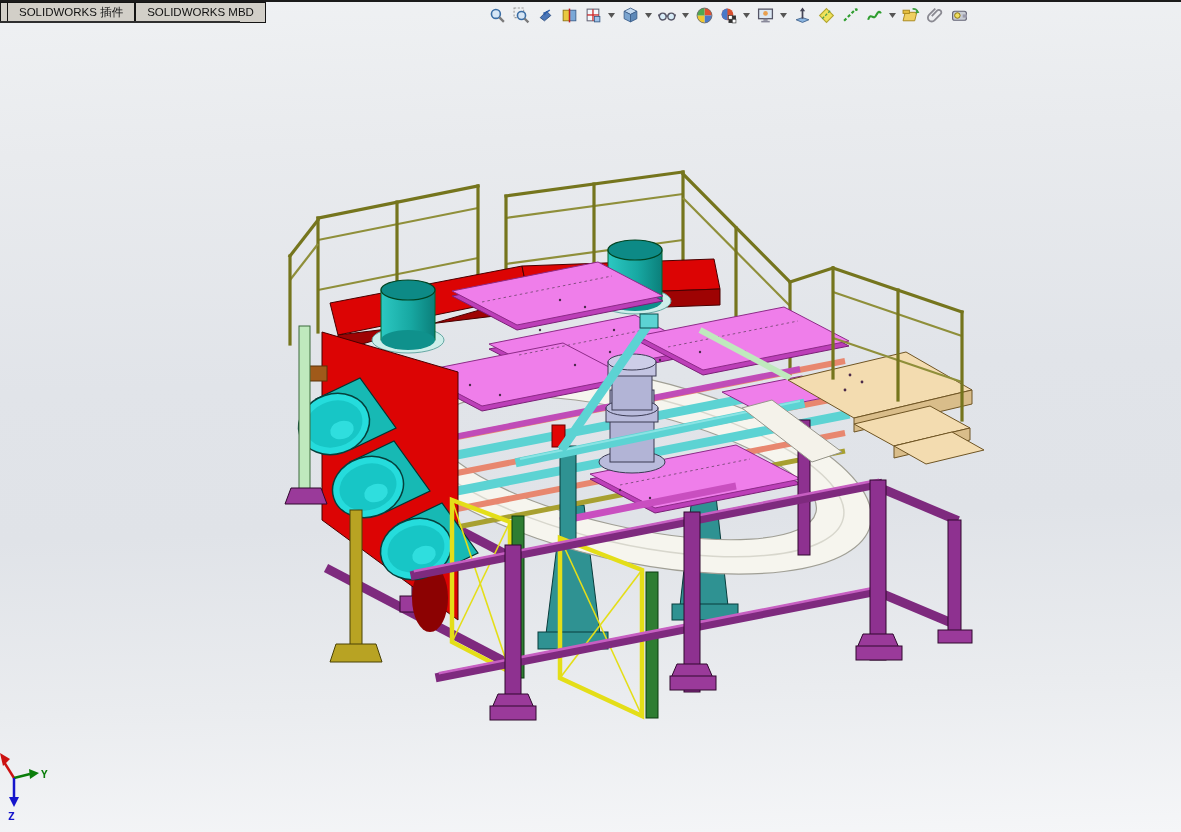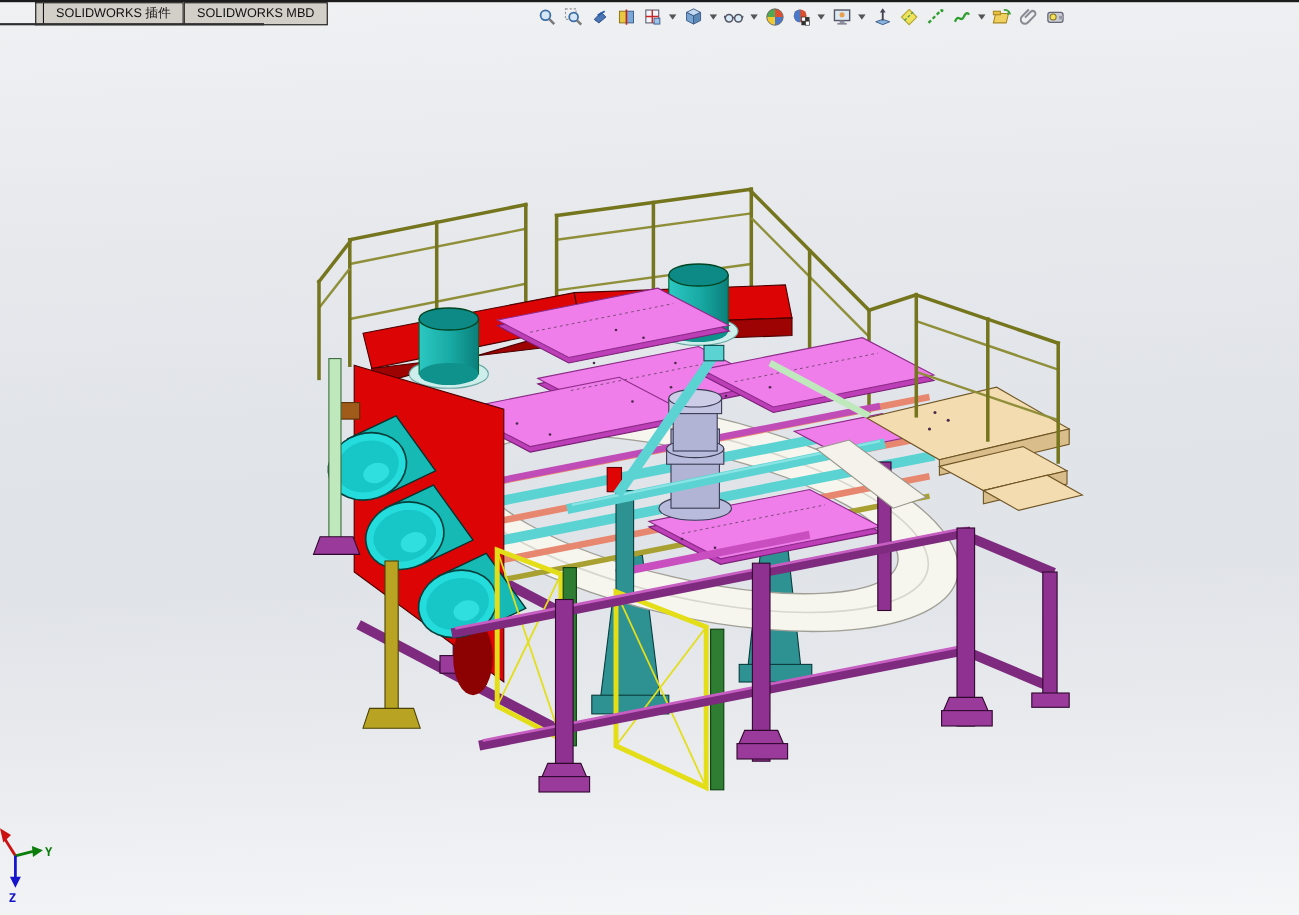--- a/index.html
+++ b/index.html
@@ -4,21 +4,21 @@
 <style>
   html,body{margin:0;padding:0;}
   body{width:1181px;height:832px;overflow:hidden;font-family:"Liberation Sans",sans-serif;}
   .screen{position:relative;width:1181px;height:832px;background:#fff;}
   
   .viewport{position:absolute;left:0;top:0;width:1181px;height:832px;
     background:linear-gradient(178deg,#eff1f3 0%,#e9ebee 18%,#e1e4e9 45%,#e0e3e8 62%,#eaecef 82%,#f5f6f8 100%);}
   .viewport svg{position:absolute;left:0;top:0;}
   .topline{position:absolute;left:0;top:0;width:1181px;height:2px;background:#1b1b1b;z-index:30;}
   
-  .tabbar{position:absolute;left:0;top:1px;height:22px;z-index:31;display:flex;align-items:flex-end;padding-left:32px;}
+  .tabbar{position:absolute;left:0;top:1px;height:22px;z-index:31;display:flex;align-items:flex-end;}
   .tab{height:19px;line-height:19px;background:#d2cfc8;border:1px solid #141414;color:#111;
        font-size:11.5px;padding:0 11px;white-space:nowrap;}
   .tab.edge{width:6px;padding:0;border-right:none;}
   .tabshadow{position:absolute;left:0;top:21px;width:240px;height:2px;background:#2f2f2f;z-index:31;}
   
   .toolbar{position:absolute;left:487px;top:2px;height:26px;display:flex;align-items:center;gap:4px;z-index:32;}
   .tbtn{width:20px;height:22px;border:none;background:transparent;padding:0;display:flex;align-items:center;justify-content:center;cursor:pointer;}
   .dd{width:9px;height:22px;display:flex;align-items:center;justify-content:center;cursor:pointer;}
   .dd svg{display:block;}
   

